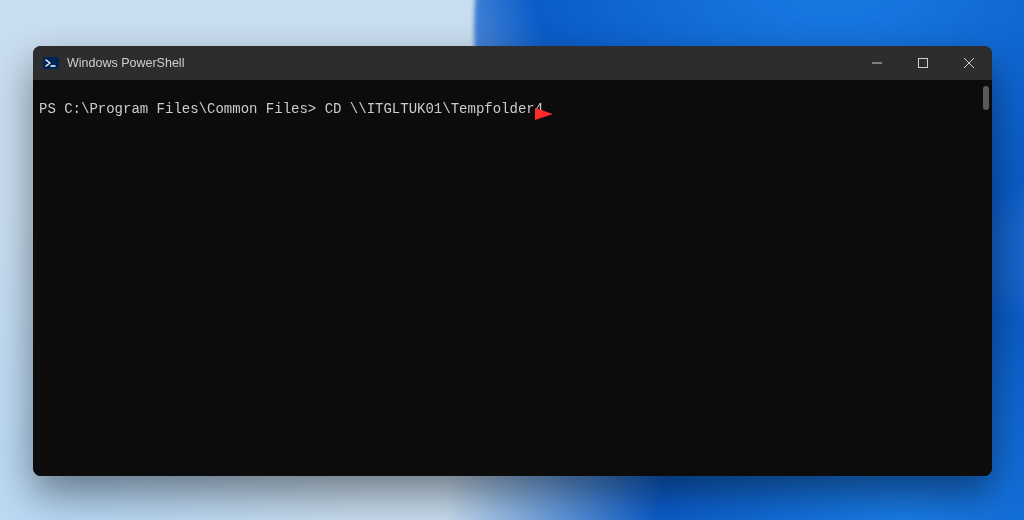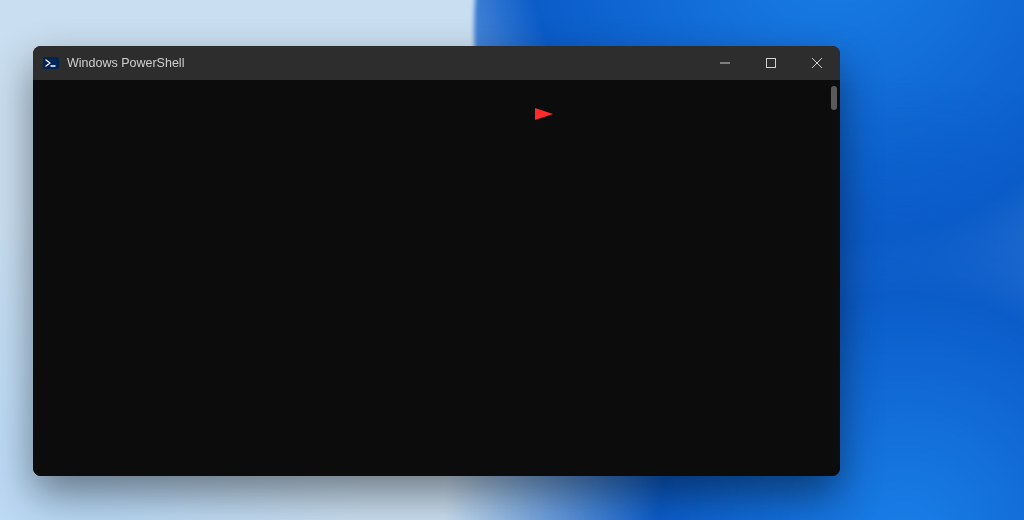--- a/index.html
+++ b/index.html
@@ -47,21 +47,21 @@
       height: 700px;
       border-radius: 50%;
       background: radial-gradient(circle at 50% 50%, rgba(180,215,247,0.9) 0%, rgba(180,215,247,0) 55%);
       left: -260px;
       bottom: -300px;
     }
     .terminal-window {
       position: absolute;
       left: 33px;
       top: 46px;
-      width: 807px;
+      width: 959px;
       height: 430px;
       background: #1f1f1f;
       border-radius: 8px;
       box-shadow: 0 18px 40px rgba(0,0,0,0.45);
       display: flex;
       flex-direction: column;
       overflow: hidden;
     }
     .titlebar {
       height: 34px;
@@ -168,21 +168,21 @@
       <div class="win-btn close">
         <svg width="10" height="10" viewBox="0 0 10 10">
             <line x1="0" y1="0" x2="10" y2="10" stroke="currentColor" stroke-width="1"></line>
             <line x1="10" y1="0" x2="0" y2="10" stroke="currentColor" stroke-width="1"></line>
           </svg>
       </div>
     </div>
   </div>
 
   <div class="terminal-body">
-<span class="term-line"><span></span><span class="cursor"></span></span>
+<span class="term-line"><span>PS C:\Program Files\Common Files&gt;</span><span> CD \\ITGLTUK01\Tempfolder4</span></span><span class="term-line"><span></span><span class="cursor"></span></span>
     <svg class="arrow-annotation" style="left:312px; top:26px;" width="210" height="16" viewBox="0 0 210 16">
       <defs>
         <linearGradient id="arrGrad" x1="0" y1="0" x2="1" y2="0">
           <stop offset="0%" stop-color="#8b0f0f"></stop>
           <stop offset="100%" stop-color="#ff2a2a"></stop>
         </linearGradient>
       </defs>
       <line x1="2" y1="8" x2="192" y2="8" stroke="url(#arrGrad)" stroke-width="3"></line>
       <polygon points="190,2 208,8 190,14" fill="#ff2a2a"></polygon>
     </svg>

